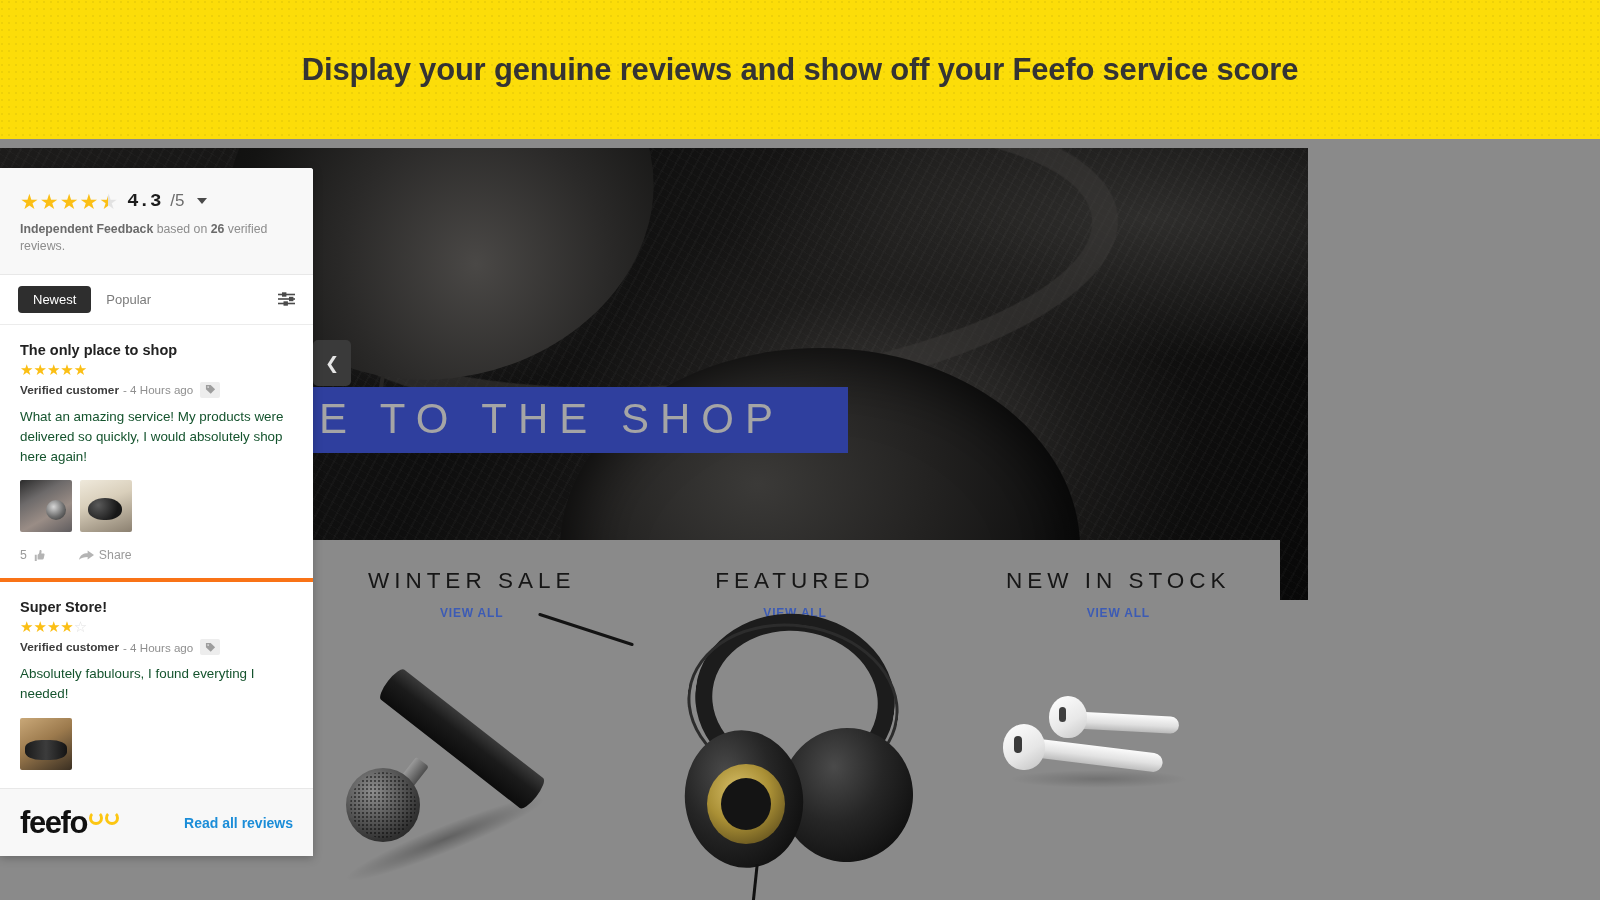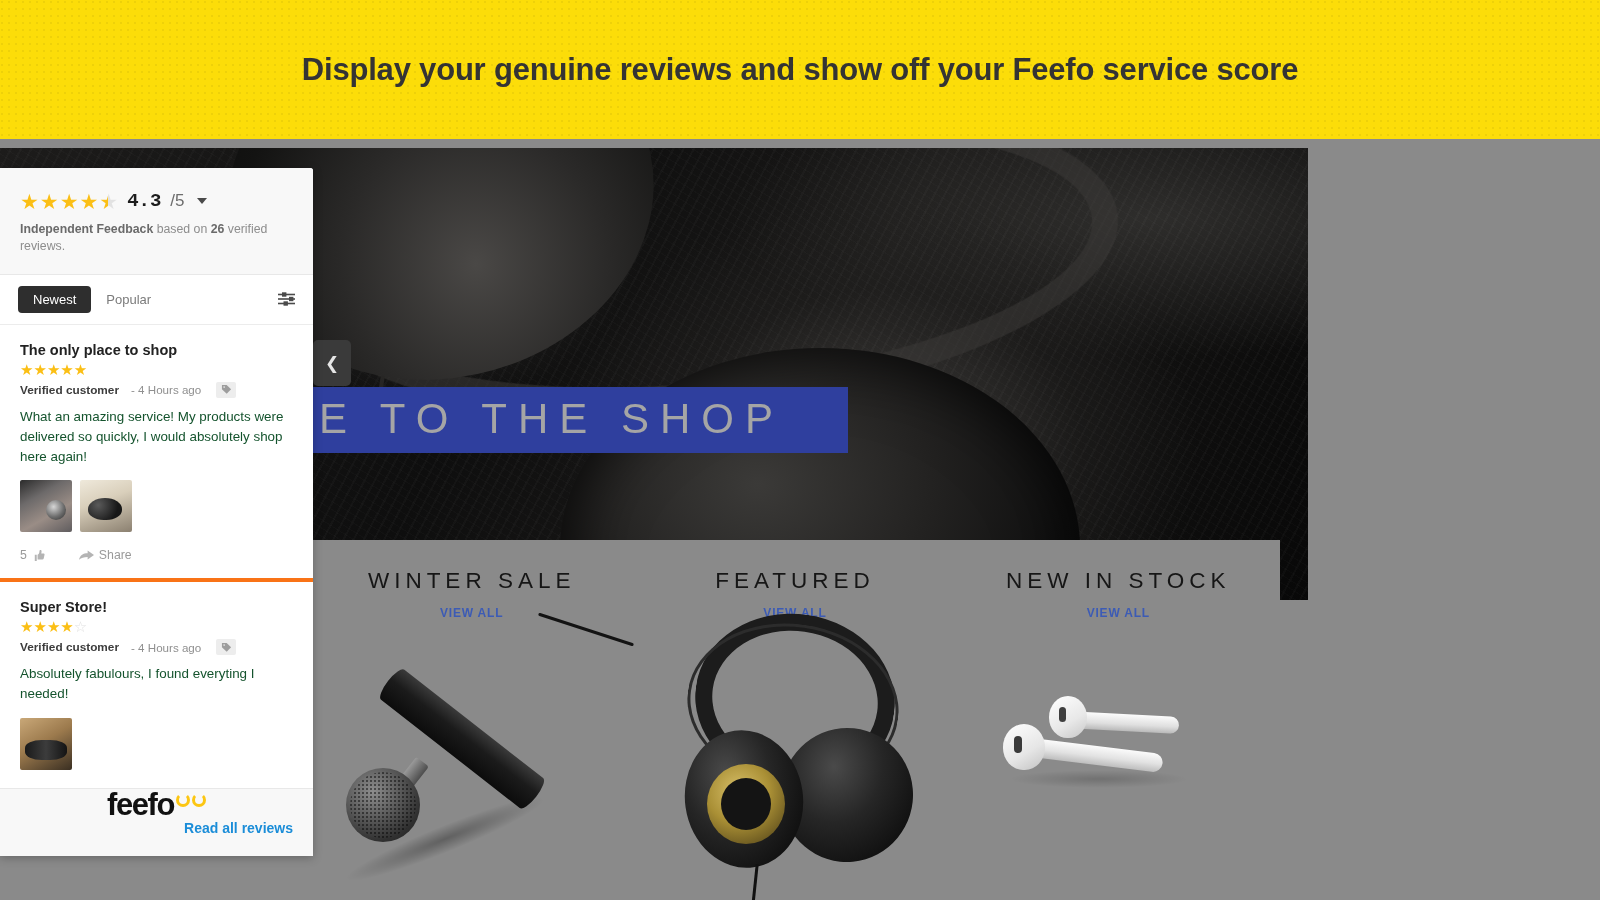--- a/index.html
+++ b/index.html
@@ -388,21 +388,21 @@
 
   .w-list { flex: 1 1 auto; overflow: hidden; background: #fff; }
   .review {
     padding: 17px 20px 10px 20px;
     border-bottom: 4px solid #f97316;
   }
   .review:last-child { border-bottom: none; }
   .r-title { font-size: 14.5px; font-weight: bold; color: #222; margin-bottom: 4px; }
   .r-stars { display: flex; gap: 0px; margin-bottom: 5px; }
   .r-stars .star { font-size: 15px; }
-  .r-meta { font-size: 11.6px; color: #8f8f8f; display: flex; align-items: center; gap: 12px; }
+  .r-meta { font-size: 11.6px; color: #8f8f8f; display: flex; align-items: center; gap: 4px; }
   .r-meta b { color: #3c3c3c; font-size: 11.8px; }
   .tag-chip {
     background: #ededed;
     width: 20px; height: 16px;
     border-radius: 2px;
     display: inline-flex;
     align-items: center;
     justify-content: center;
     margin-left: 3px;
     cursor: pointer;
@@ -443,21 +443,20 @@
   }
   .r-like, .r-share { display: flex; align-items: center; gap: 5px; cursor: pointer; }
 
   .w-footer {
     border-top: 1px solid #e8e8e8;
     background: #f8f8f8;
     height: 72px;
     display: flex;
     align-items: center;
     padding: 0 20px;
-    flex-direction: column;
   }
   .feefo-logo { display: flex; align-items: center; }
   .feefo-word {
     font-size: 31px;
     font-weight: bold;
     letter-spacing: -1.4px;
     color: #111;
     line-height: 1;
   }
   .feefo-eyes { display: flex; gap: 2px; margin-left: 2px; margin-top: -9px; }

